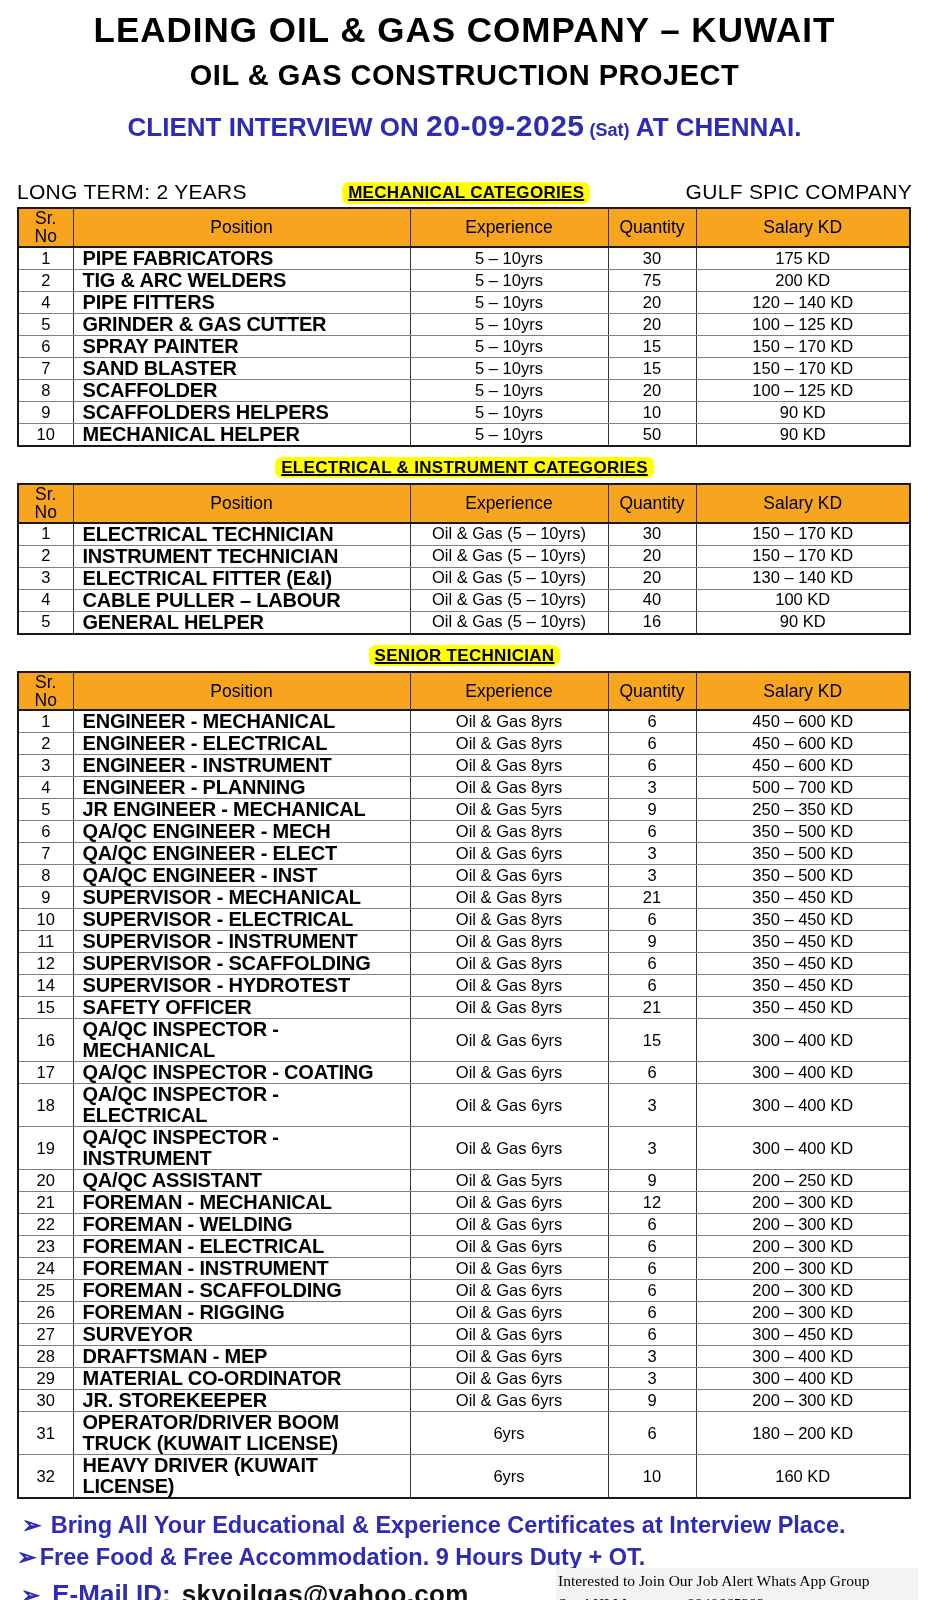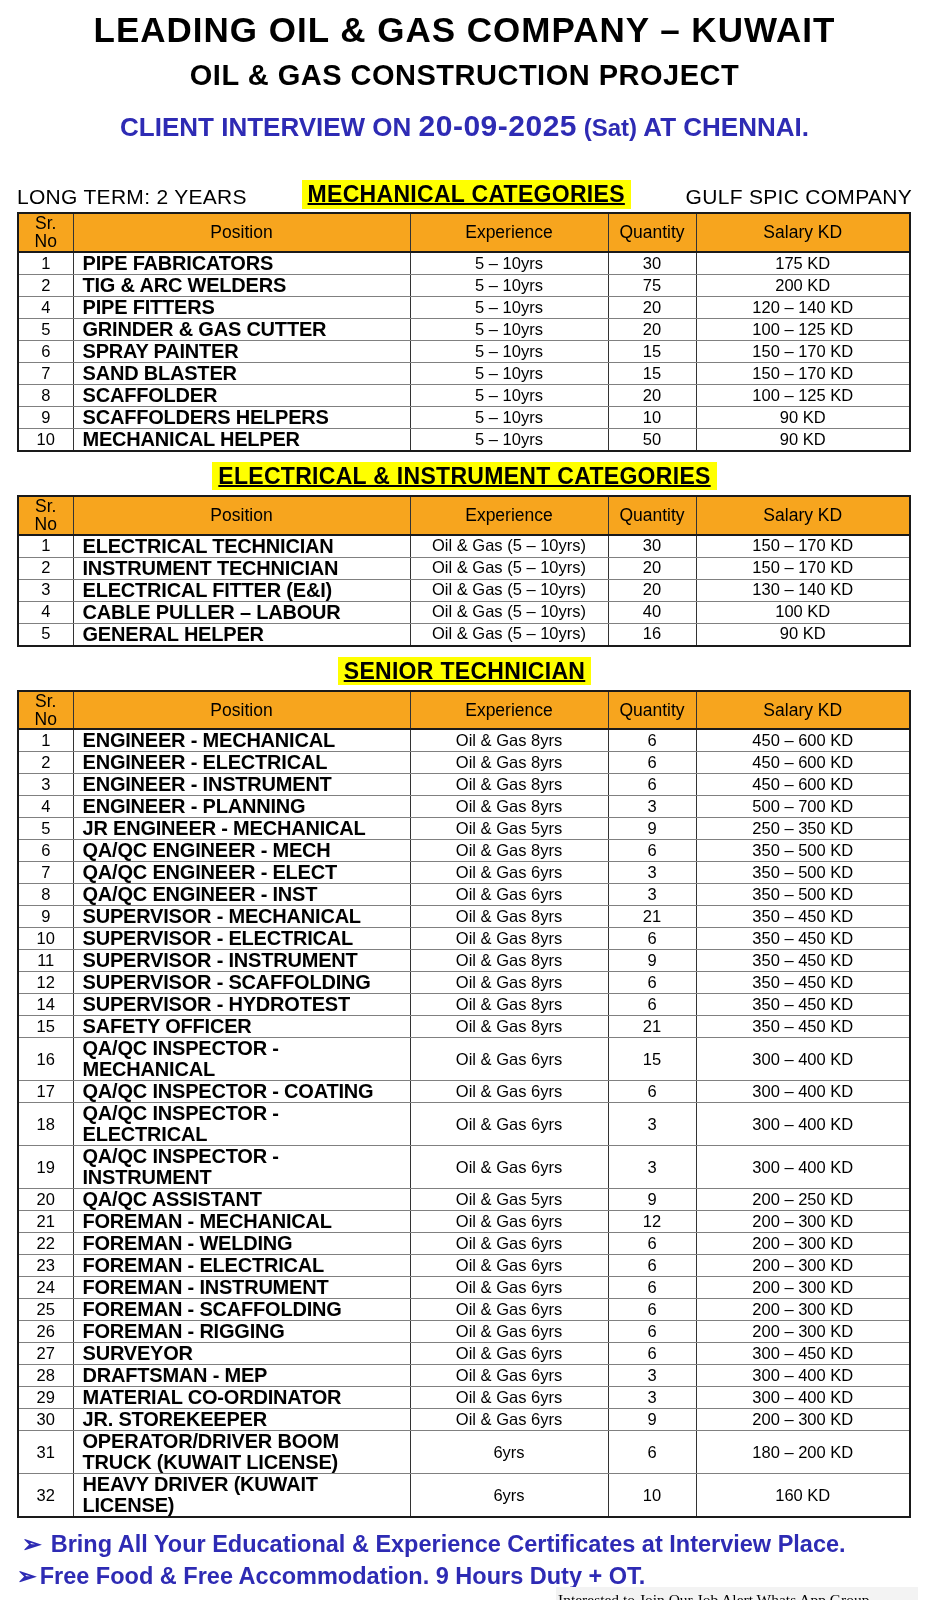--- a/index.html
+++ b/index.html
@@ -14,29 +14,29 @@
     font-family:"Liberation Sans", sans-serif;
     overflow:hidden;
   }
   .page{padding:6px 16px 0 17px;}
 
   
   .title1{font-size:35px;font-weight:800;text-align:center;margin:4px 0 0;letter-spacing:1px;}
   .title2{font-size:29px;font-weight:800;text-align:center;margin:9px 0 0;letter-spacing:0.5px;}
   .interview{text-align:center;color:var(--blue);font-weight:700;font-size:26px;margin:17px 0 0;white-space:nowrap;}
   .interview .date{font-size:30px;letter-spacing:0.5px;}
-  .interview .sat{font-size:24px;}
+  .interview .sat{font-size:18px;}
   .contact{text-align:center;font-weight:700;font-size:28px;margin:13px 0 0;letter-spacing:0.5px;}
 
   
   .meta-row{display:flex;justify-content:space-between;align-items:flex-end;margin:37px 0 3px;}
   .meta-row .side{font-size:21px;letter-spacing:0.3px;}
   .hl{
-    background:var(--yellow);font-weight:700;font-size:23px;padding:1px 6px;
-    text-decoration:underline;text-decoration-thickness:2px;letter-spacing:0.3px;
+    background:var(--yellow);font-weight:700;font-size:17px;padding:1px 6px;
+    text-decoration:underline;text-decoration-thickness:2px;letter-spacing:0.3px;border-radius:7px;
   }
   .heading-row{text-align:center;margin:11px 0 5px;}
 
   
   table{border-collapse:collapse;width:894px;table-layout:fixed;border:2px solid #1a1a1a;}
   th,td{border:1px solid #555;height:22px;padding:0 3px;overflow:hidden;line-height:1.05;}
   thead th{
     background:var(--orange);font-weight:400;font-size:17.5px;
     border-bottom:2px solid #1a1a1a;border-left:1px solid #333;border-right:1px solid #333;
   }

